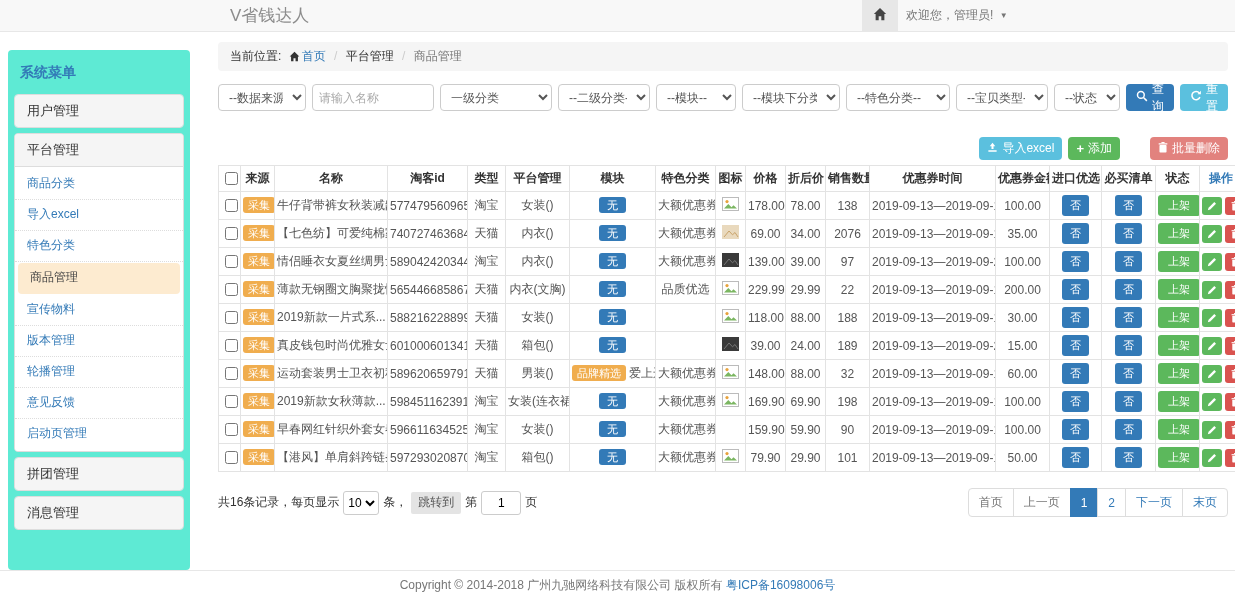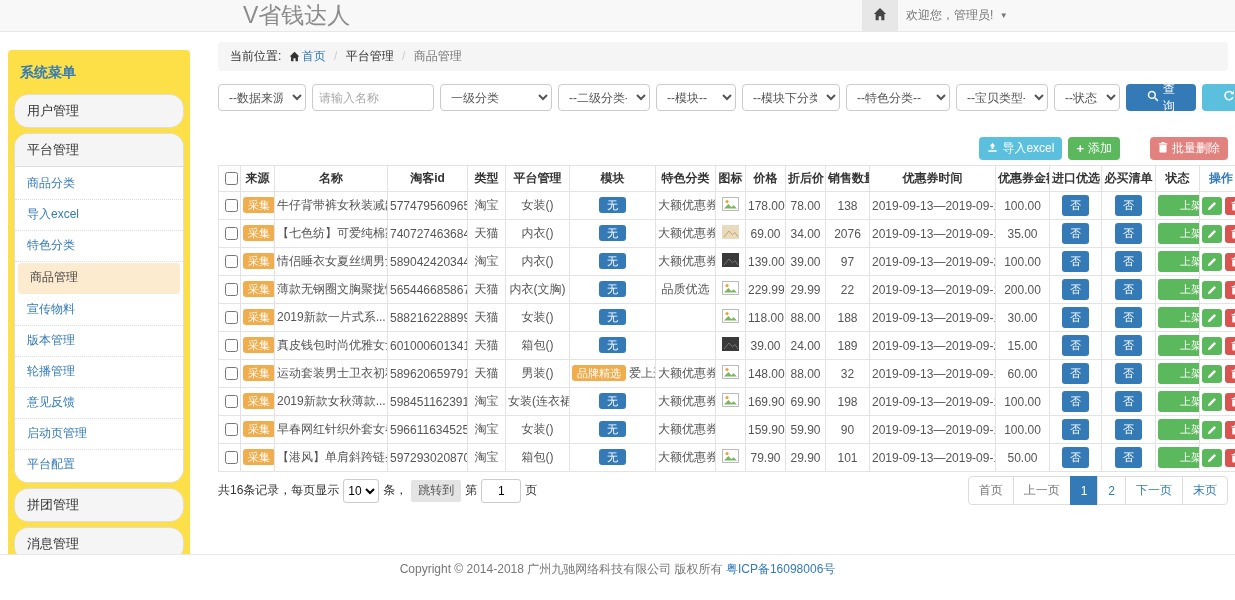--- a/index.html
+++ b/index.html
@@ -4,91 +4,91 @@
 <style>
   * { box-sizing: border-box; }
   html,body { margin:0; padding:0; }
   body {
     width:1235px; height:600px; overflow:hidden; position:relative;
     background:#fff; color:#333; font-family:"Liberation Sans","DejaVu Sans",sans-serif; font-size:12px;
   }
   
   .topbar { position:absolute; top:0; left:0; width:1235px; height:32px;
     background:#f8f8f8; border-bottom:1px solid #e7e7e7; z-index:10; }
-  .brand { position:absolute; left:243px; top:0; line-height:31px; font-size:23px; color:#8c8c8c; }
+  .brand { position:absolute; left:230px; top:0; line-height:31px; font-size:17px; color:#8c8c8c; }
   .home-box { position:absolute; left:862px; top:0; width:36px; height:31px; background:#e7e7e7;
     display:flex; align-items:center; justify-content:center; cursor:pointer; }
   .welcome { position:absolute; left:906px; top:0; line-height:31px; color:#777; cursor:pointer; }
   .welcome .caret { font-size:8px; color:#777; margin-left:3px; vertical-align:1px; }
   
   .sidebar { position:absolute; left:8px; top:50px; width:182px; height:520px; overflow:hidden;
-    background:#fde047; border-radius:4px; padding:4px 6px; }
+    background:#5eead4; border-radius:4px; padding:4px 6px; }
   .sb-title { color:#337ab7; font-weight:bold; font-size:14px; padding:10px 6px 12px; }
-  .sb-group { border:1px solid #ddd; border-radius:14px; background:#f5f5f5; margin-bottom:5px; overflow:hidden; }
+  .sb-group { border:1px solid #ddd; border-radius:4px; background:#f5f5f5; margin-bottom:5px; overflow:hidden; }
   .sb-head { padding:7px 12px; font-size:13px; color:#333; cursor:pointer; background:#f5f5f5; }
   .sb-body { background:#fff; border-top:1px solid #ddd; padding:2px 0; }
   .sb-link { display:block; color:#337ab7; text-decoration:none; font-size:12px;
     padding:6px 12px 7px; border-bottom:1px dotted #ddd; cursor:pointer; }
   .sb-body .sb-link:last-child { border-bottom:none; }
   .sb-link.active { background:#fdebd0; border-radius:4px; margin:1px 3px; border-bottom:1px dotted transparent; color:#444; }
   
   .main { position:absolute; left:218px; top:42px; width:1010px; }
   .breadcrumb { background:#f5f5f5; border-radius:4px; padding:6px 12px; color:#333; margin-bottom:13px; }
   .breadcrumb .bc-home { color:#337ab7; cursor:pointer; }
   .breadcrumb .bc-home svg { vertical-align:-2px; margin:0 2px 0 4px; }
   .bc-sep { color:#ccc; margin:0 5px; }
   .bc-item { color:#333; cursor:pointer; }
   .bc-current { color:#777; }
   
   .filter-row { display:flex; align-items:center; gap:6px; margin-bottom:26px; }
   .filter-row select, .filter-row input[type=text] {
     height:27px; border:1px solid #ccc; border-radius:4px; background:#fff; color:#555;
     font-size:12px; padding:0 6px; font-family:inherit; }
   .filter-row input::placeholder { color:#aaa; }
-  .btn { height:27px; border:none; border-radius:4px; color:#fff; font-size:12px; padding:0 21px;
+  .btn { height:27px; border:none; border-radius:4px; color:#fff; font-size:12px; padding:0 10px;
     display:inline-flex; align-items:center; gap:4px; cursor:pointer; font-family:inherit; }
   .btn-primary { background:#337ab7; }
   .btn-info { background:#5bc0de; }
   .btn-success { background:#5cb85c; }
   .btn-danger-light { background:#e2827e;margin-left:24px; }
   .btn-sm { height:23px; padding:0 8px; font-size:12px; }
   .plus { font-weight:bold; font-size:13px; }
   
   .action-row { display:flex; justify-content:flex-end; gap:6px; margin-bottom:5px; }
   
   table.grid { width:100%; border-collapse:collapse; table-layout:fixed; background:#fff; }
   table.grid th, table.grid td {
     border:1px solid #e3e3e3; text-align:center; padding:3px 2px; height:26px;
     white-space:nowrap; overflow:hidden; font-size:12px; color:#555; }
   table.grid th { color:#333; font-weight:bold; background:#fff; }
   table.grid th.op-head { color:#337ab7; }
   .badge-orange { background:#f0ad4e; color:#fff; border-radius:3px; padding:2px 5px; font-size:11px; }
   .badge-blue { background:#337ab7; color:#fff; border-radius:3px; padding:2px 8px; font-size:11px; }
   .tgl-blue { background:#337ab7; color:#fff; border:none; border-radius:3px; padding:3px 8px; font-size:11px; cursor:pointer; }
-  .tgl-green { background:#5cb85c; color:#fff; border:none; border-radius:3px; padding:3px 22px; font-size:11px; cursor:pointer; }
+  .tgl-green { background:#5cb85c; color:#fff; border:none; border-radius:3px; padding:3px 10px; font-size:11px; cursor:pointer; }
   .op-btn { border:none; border-radius:3px; width:20px; height:18px; cursor:pointer;
     display:inline-flex; align-items:center; justify-content:center; padding:0; }
   .op-edit { background:#5cb85c; margin-right:3px; }
   .op-del { background:#d9534f; }
   .mod-extra { margin-left:3px; color:#555; }
   
-  .pagi-row { display:flex; justify-content:space-between; align-items:center; margin-top:4px; }
+  .pagi-row { display:flex; justify-content:space-between; align-items:center; margin-top:16px; }
   .pagi-left { color:#333; display:flex; align-items:center; gap:4px; }
   .pagi-left select { height:24px; border:1px solid #ccc; border-radius:3px; background:#fff; font-size:12px; font-family:inherit; }
   .jump-btn { background:#e4e4e4; border:none; border-radius:2px; color:#555; height:22px; padding:0 7px; font-size:12px; cursor:pointer; font-family:inherit; }
   .jump-input { width:40px; height:24px; border:1px solid #ccc; border-radius:3px; text-align:center; font-size:12px; font-family:inherit; }
   .pager { display:flex; }
   .pager .pg { border:1px solid #ddd; background:#fff; color:#337ab7; padding:5px 10px; margin-left:-1px;
     font-size:12px; cursor:pointer; font-family:inherit; }
   .pager .pg:first-child { border-radius:4px 0 0 4px; margin-left:0; }
   .pager .pg:last-child { border-radius:0 4px 4px 0; }
   .pager .pg.active { background:#337ab7; border-color:#337ab7; color:#fff; }
   .pager .pg.disabled { color:#777; }
   
-  .footer { position:absolute; left:0; bottom:16px; width:1235px; height:30px; line-height:29px;
+  .footer { position:absolute; left:0; bottom:0; width:1235px; height:30px; line-height:29px;
     background:#fff; border-top:1px solid #e7e7e7; text-align:center; color:#777; z-index:20; }
   .footer a { color:#337ab7; text-decoration:none; cursor:pointer; }
 </style>
 </head>
 <body>
 
 <div class="topbar">
   <div class="brand">V省钱达人</div>
   <div class="home-box">
     <span>
@@ -114,21 +114,20 @@
         <div class="sb-body">
           <a class="sb-link">商品分类</a>
           <a class="sb-link">导入excel</a>
           <a class="sb-link">特色分类</a>
           <a class="sb-link active">商品管理</a>
           <a class="sb-link">宣传物料</a>
           <a class="sb-link">版本管理</a>
           <a class="sb-link">轮播管理</a>
           <a class="sb-link">意见反馈</a>
           <a class="sb-link">启动页管理</a>
-          <a class="sb-link">平台配置</a>
         </div>
       </div>
       <div class="sb-group">
         <div class="sb-head">拼团管理</div>
       </div>
       <div class="sb-group">
         <div class="sb-head">消息管理</div>
       </div>
     </div>
 </div>

